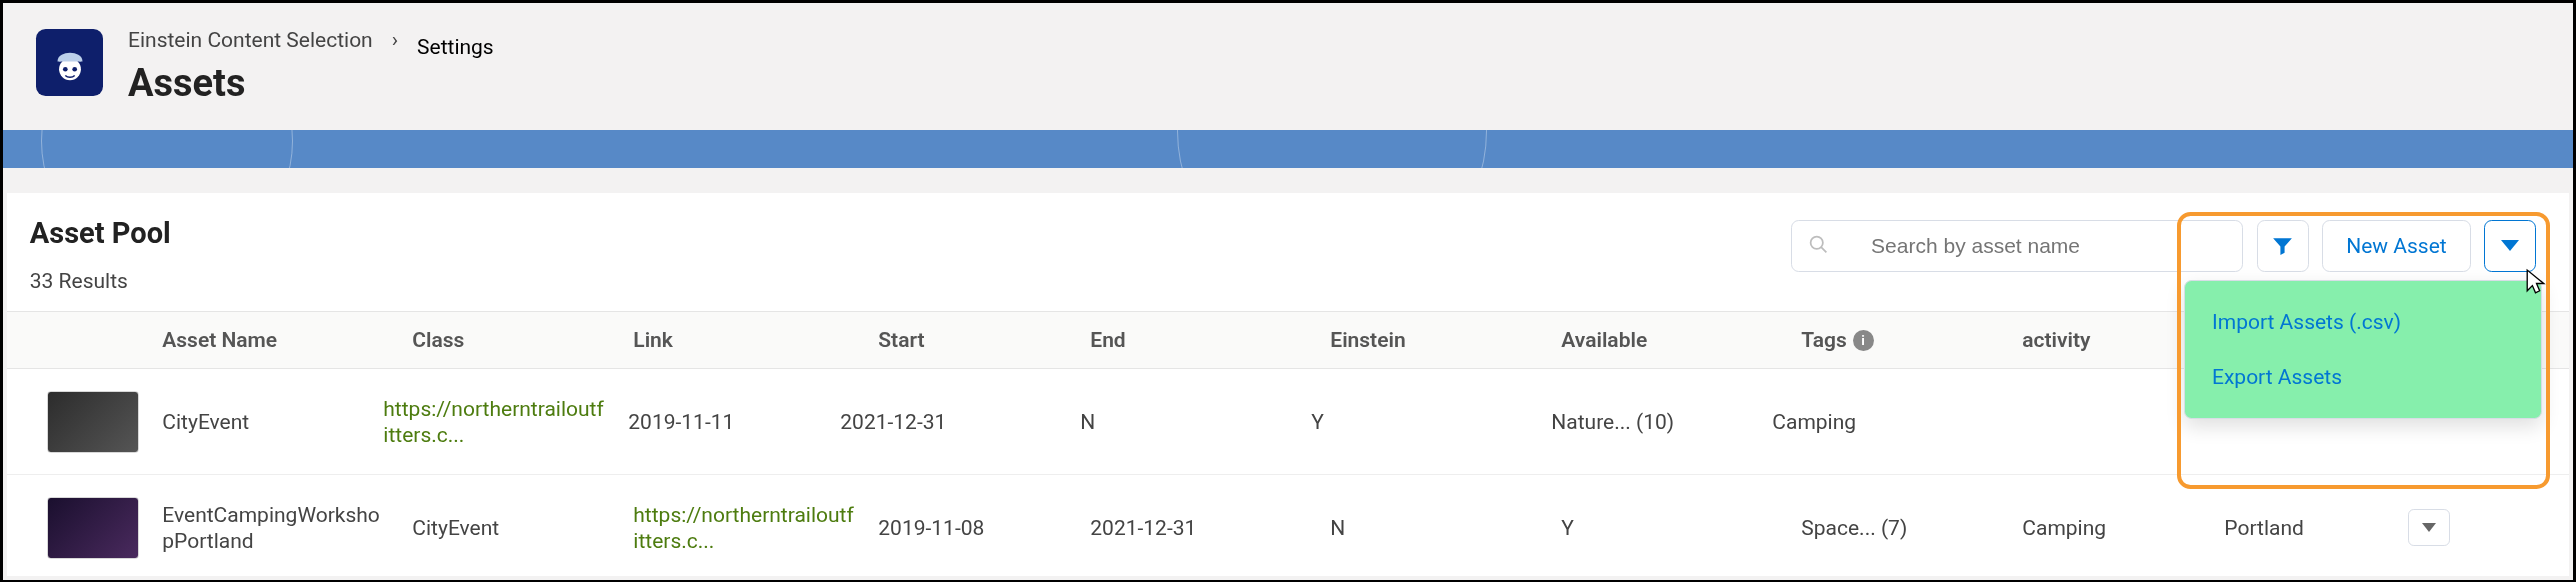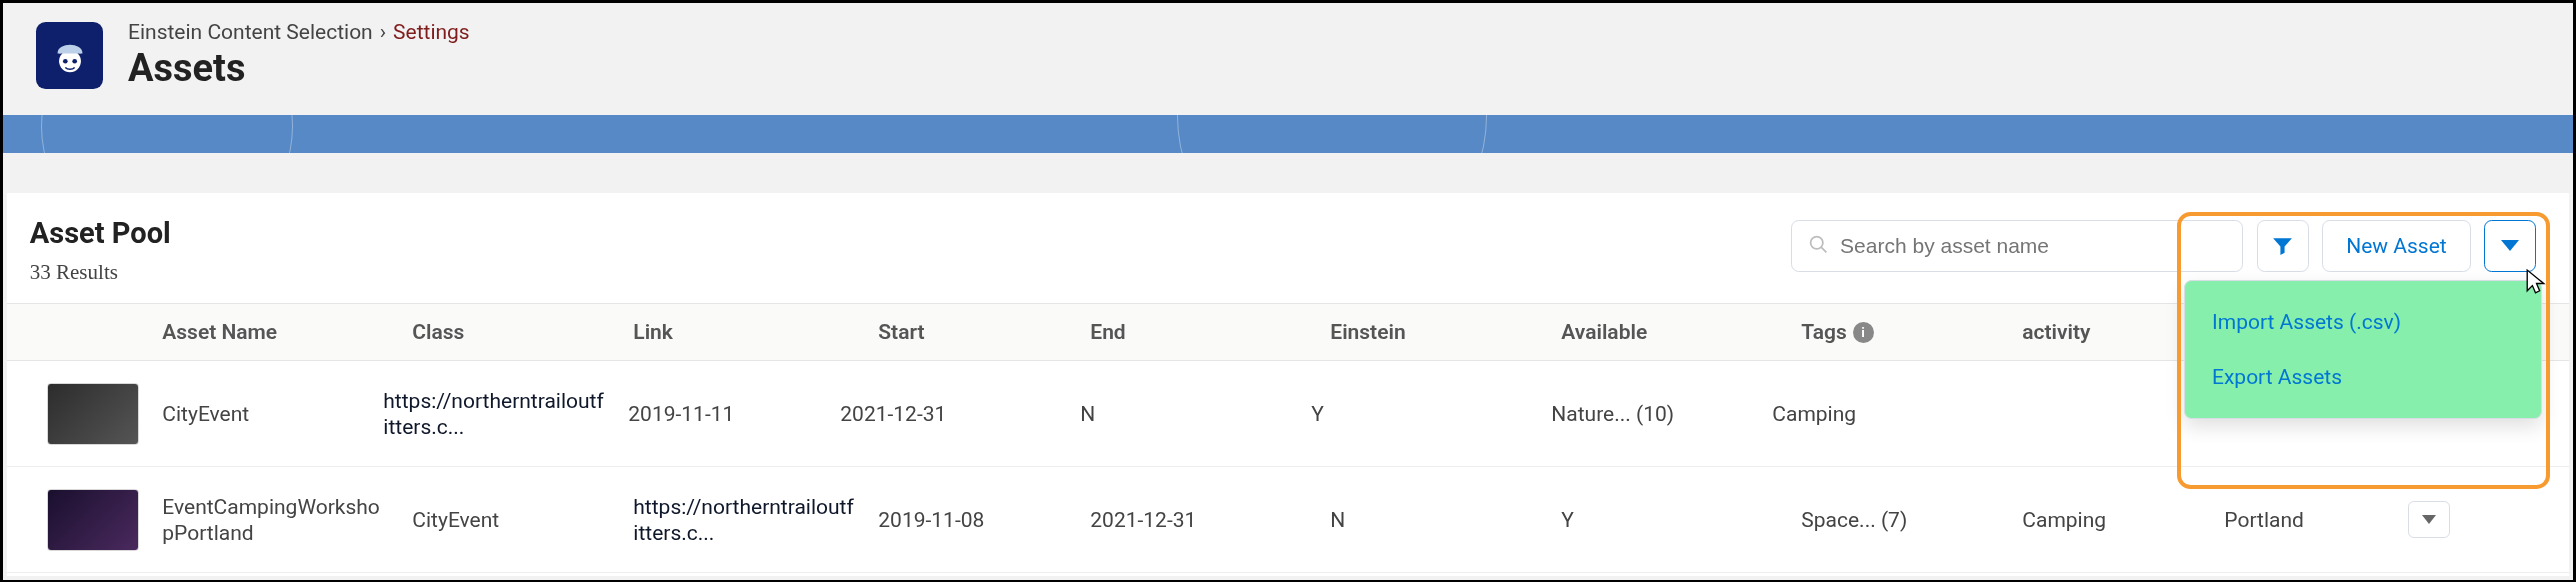--- a/index.html
+++ b/index.html
@@ -4,40 +4,40 @@
 <style>
   * { box-sizing: border-box; margin: 0; padding: 0; }
   html, body { font-family: -apple-system, BlinkMacSystemFont, "Segoe UI", Roboto, Helvetica, Arial, sans-serif; font-size: 13.5px; color: #222; background:#fff; }
   .frame { width:2576px; height:583px; border:3.8px solid #000; position:relative; background:#f3f2f2; overflow:hidden; }
 
   
   .header { display:flex; align-items:center; padding:17.3px 33px 25px 33px; background:#f3f2f2; }
   .app-icon { width:67px; height:67px; border-radius:9.6px; background:#0e1f6b; display:flex; align-items:center; justify-content:center; margin-right:25px; flex:0 0 auto; }
   .app-icon svg { width:50px; height:50px; }
   .header-texts { display:flex; flex-direction:column; }
-  .breadcrumb { font-size:21px; color:#444; display:flex; align-items:center; gap:7px; }
-  .breadcrumb a { color:#7f1d1d; text-decoration:none; }
+  .breadcrumb { font-size:21px; color:#444; display:flex; align-items:center; gap:19px; }
+  .breadcrumb a { color:#000000; text-decoration:none;margin-top:15px; }
   .page-title { font-size:38px; font-weight:700; margin-top:1.9px; }
 
   
   .ribbon { height:38px; background:#5789c7; position:relative; overflow:hidden; }
   .ribbon::before, .ribbon::after { content:""; position:absolute; border:1.9px solid rgba(255,255,255,0.35); border-radius:50%; }
   .ribbon::before { width:250px; height:250px; left:38px; top:-115px; }
   .ribbon::after { width:308px; height:308px; left:1174px; top:-154px; }
 
   
   .content { position:absolute; top:190px; left:3.8px; right:3.8px; bottom:3.8px; background:#fff; }
   .pool-header { display:flex; align-items:flex-start; padding:23px 33px 17.3px 23px; border-bottom:1px solid rgba(0,0,0,0); }
   .pool-title { font-size:29px; font-weight:700; }
-  .pool-sub { font-size:21px; color:#444; margin-top:10px;font-family:Liberation Serif, serif; }
+  .pool-sub { font-size:21px; color:#444; margin-top:19px; }
   .pool-left { flex:1 1 auto; }
   .pool-actions { display:flex; align-items:center; gap:13.5px; margin-top:3.8px; }
 
   .search-wrap { display:flex; align-items:center; border:1px solid #d8dde6; border-radius:7.7px; background:#fff; padding:0 15.4px; width:452px; height:52px; }
-  .search-wrap input { border:none; outline:none; font-size:21px; color:#666; width:100%; background:transparent; }
+  .search-wrap input { border:none; outline:none; font-size:21px; color:#666; width:100%; background:transparent;margin-left:31px; }
   .search-wrap .mag { margin-right:11.5px; opacity:.55; }
 
   .icon-btn { border:1px solid #d8dde6; border-radius:7.7px; background:#fff; height:52px; width:52px; display:flex; align-items:center; justify-content:center; cursor:pointer; }
   .new-asset-btn { border:1px solid #d8dde6; border-radius:7.7px; background:#fff; height:52px; padding:0 23px; font-size:21px; color:#0176d3; display:flex; align-items:center; cursor:pointer; }
   .caret-btn { border:1px solid #0176d3; }
   .caret-btn .tri { width:0; height:0; border-left:9.6px solid transparent; border-right:9.6px solid transparent; border-top:11.5px solid #0176d3; }
 
   
   .table { width:100%; }
   .thead { display:flex; align-items:center; height:58px; background:#fafaf9; border-top:1px solid #e5e5e5; border-bottom:1px solid #e5e5e5; }
@@ -50,21 +50,21 @@
   .c-start { width:212px; flex:0 0 212px; }
   .c-end { width:240px; flex:0 0 240px; }
   .c-fall { width:231px; flex:0 0 231px; }
   .c-avail { width:240px; flex:0 0 240px; }
   .c-tags { width:221px; flex:0 0 221px; }
   .c-act { width:202px; flex:0 0 202px; }
   .c-loc { width:183px; flex:0 0 183px; }
   .c-row-action { flex:0 0 67px; width:67px; justify-content:center; }
   .row { display:flex; align-items:center; min-height:106px; border-bottom:1px solid #eee; }
   .thumb-img { width:94px; height:62px; border-radius:3.8px; border:1px solid #d8d8d8; background:linear-gradient(135deg,#2c2c2c,#555); margin-left:29px; }
-  .link-text { color:#0f172a; word-break:break-all; line-height:1.25; }
+  .link-text { color:#4d7c0f; word-break:break-all; line-height:1.25; }
   .wrap2 { line-height:1.25; word-break:break-all; }
   .info-dot { display:inline-flex; align-items:center; justify-content:center; width:21px; height:21px; border-radius:50%; background:#888; color:#fff; font-size:13.5px; font-weight:700; margin-left:5.8px; }
   .row-action-btn { width:42px; height:37px; border:1px solid #d8dde6; border-radius:5.8px; background:#fff; display:flex; align-items:center; justify-content:center; cursor:pointer; }
   .row-action-btn .tri { width:0;height:0;border-left:7.7px solid transparent;border-right:7.7px solid transparent;border-top:9.6px solid #666; }
 
   
   .highlight-box { position:absolute; top:209px; right:23px; width:373px; height:277px; border:4.8px solid #f79a2f; border-radius:13.5px; pointer-events:none; z-index:60; }
   .menu { position:absolute; top:277px; right:31px; width:358px; background:#86efac; border:1px solid #d8dde6; border-radius:7.7px; box-shadow:0 7.7px 19px rgba(0,0,0,.12); padding:13.5px 0; z-index:50; }
   .menu-item { font-size:21px; color:#0176d3; padding:15.4px 27px; cursor:pointer; }
   .cursor-img { position:absolute; top:265px; right:25px; z-index:70; font-size:25px; pointer-events:none; }

